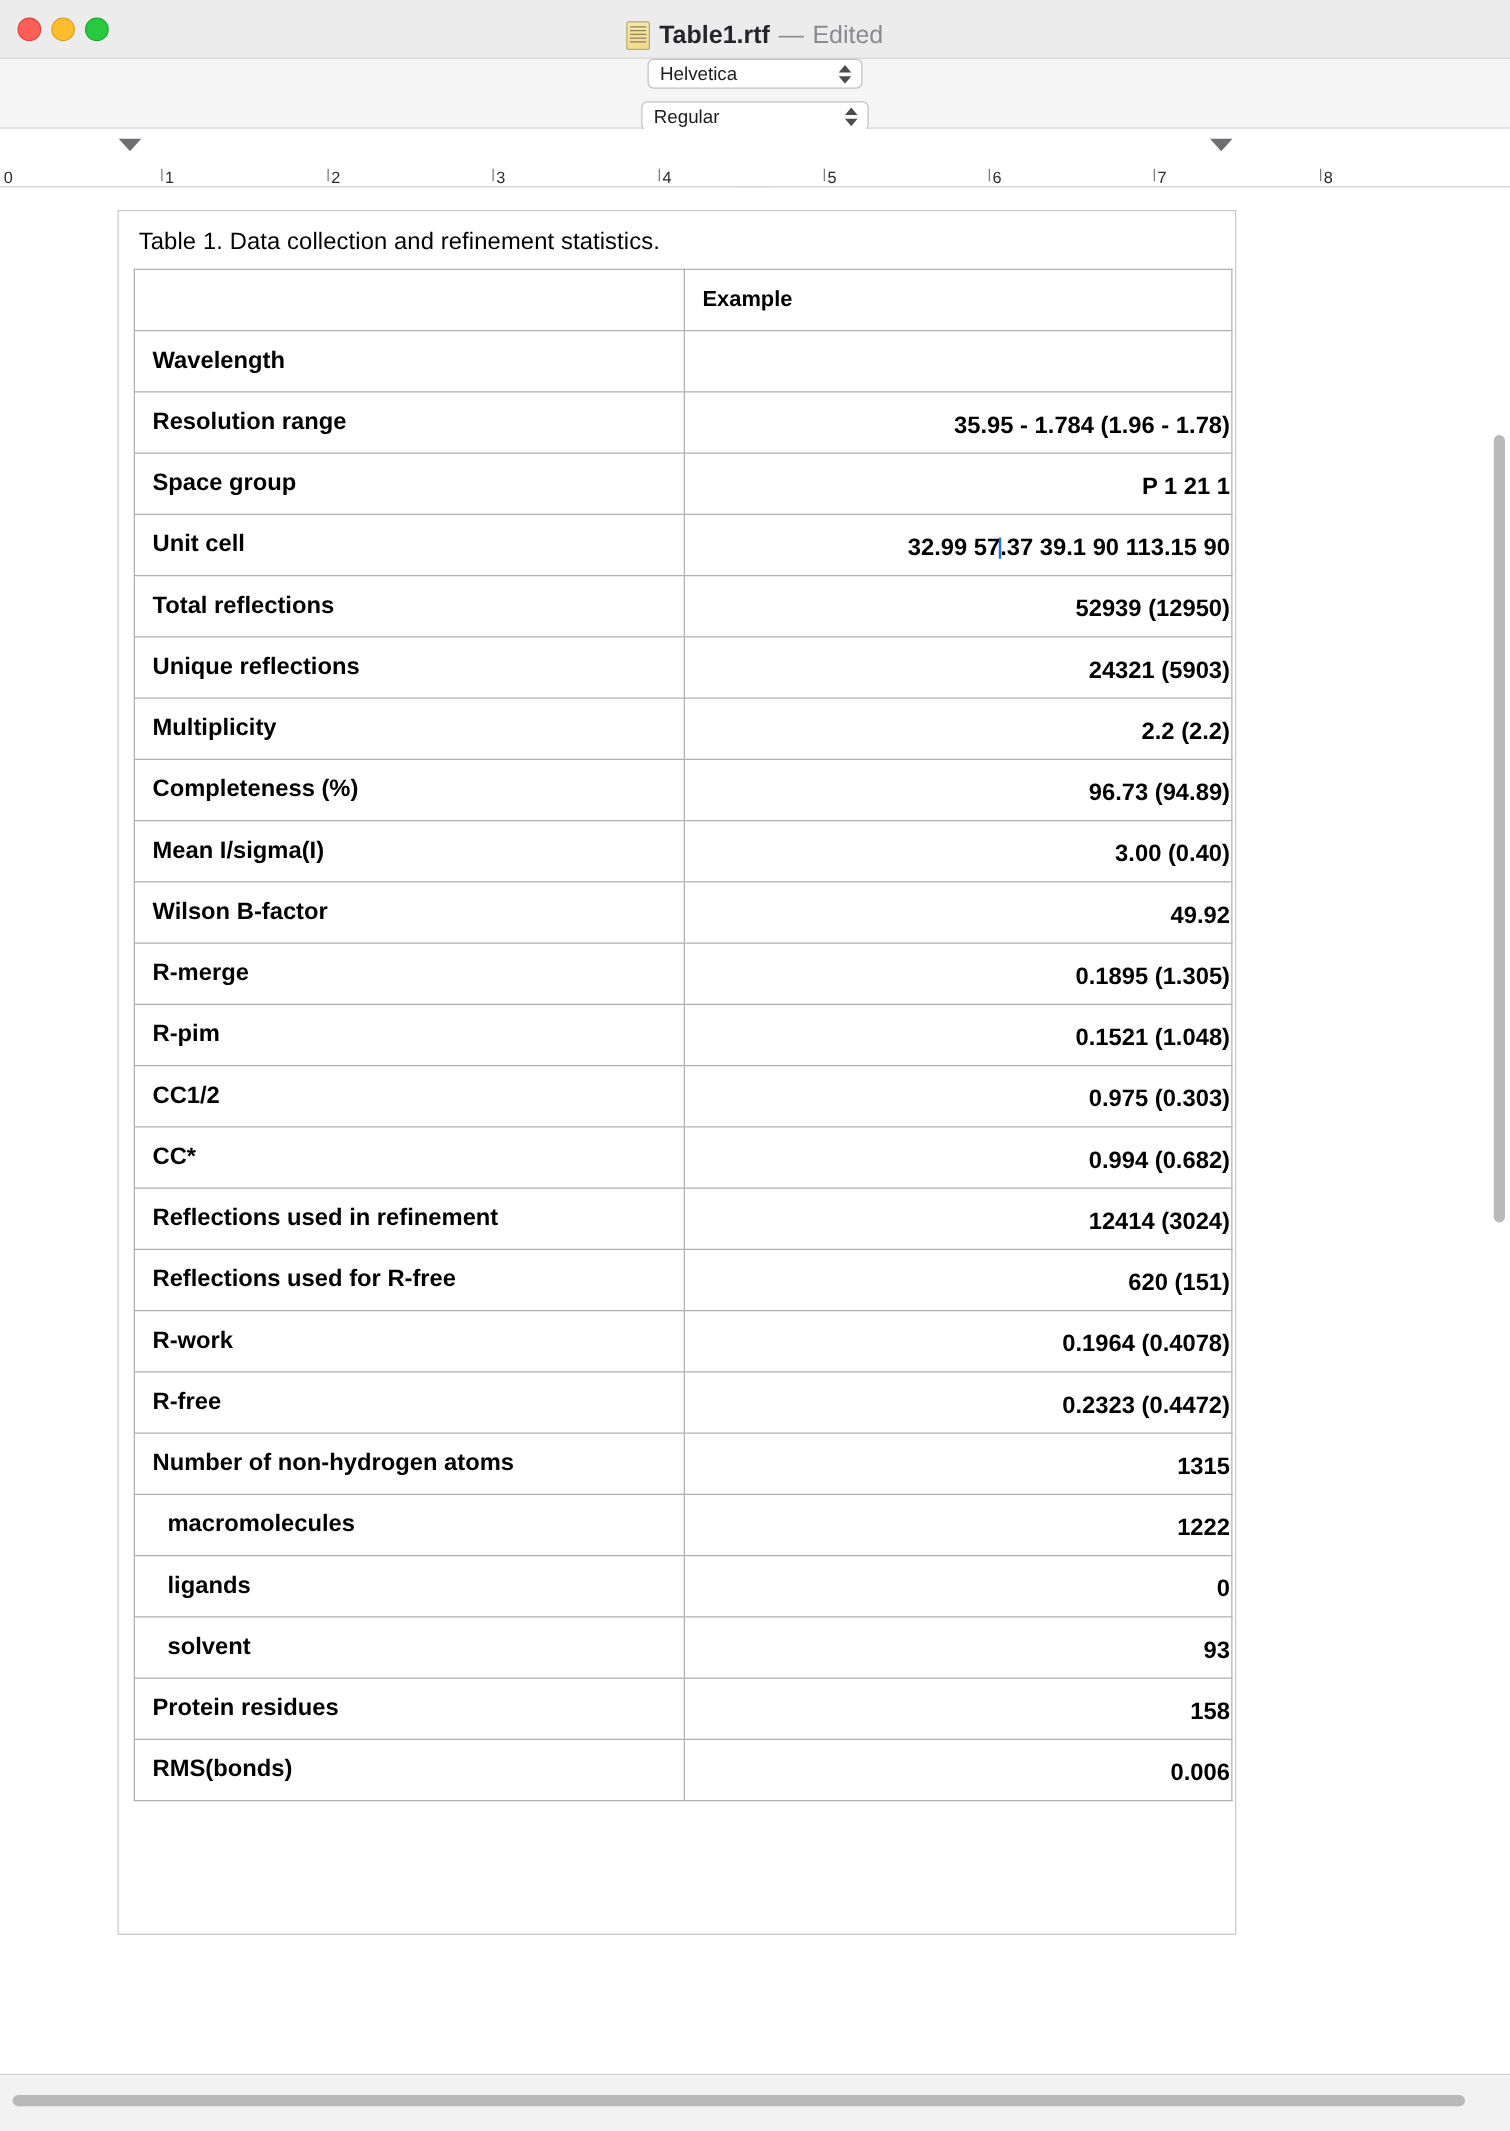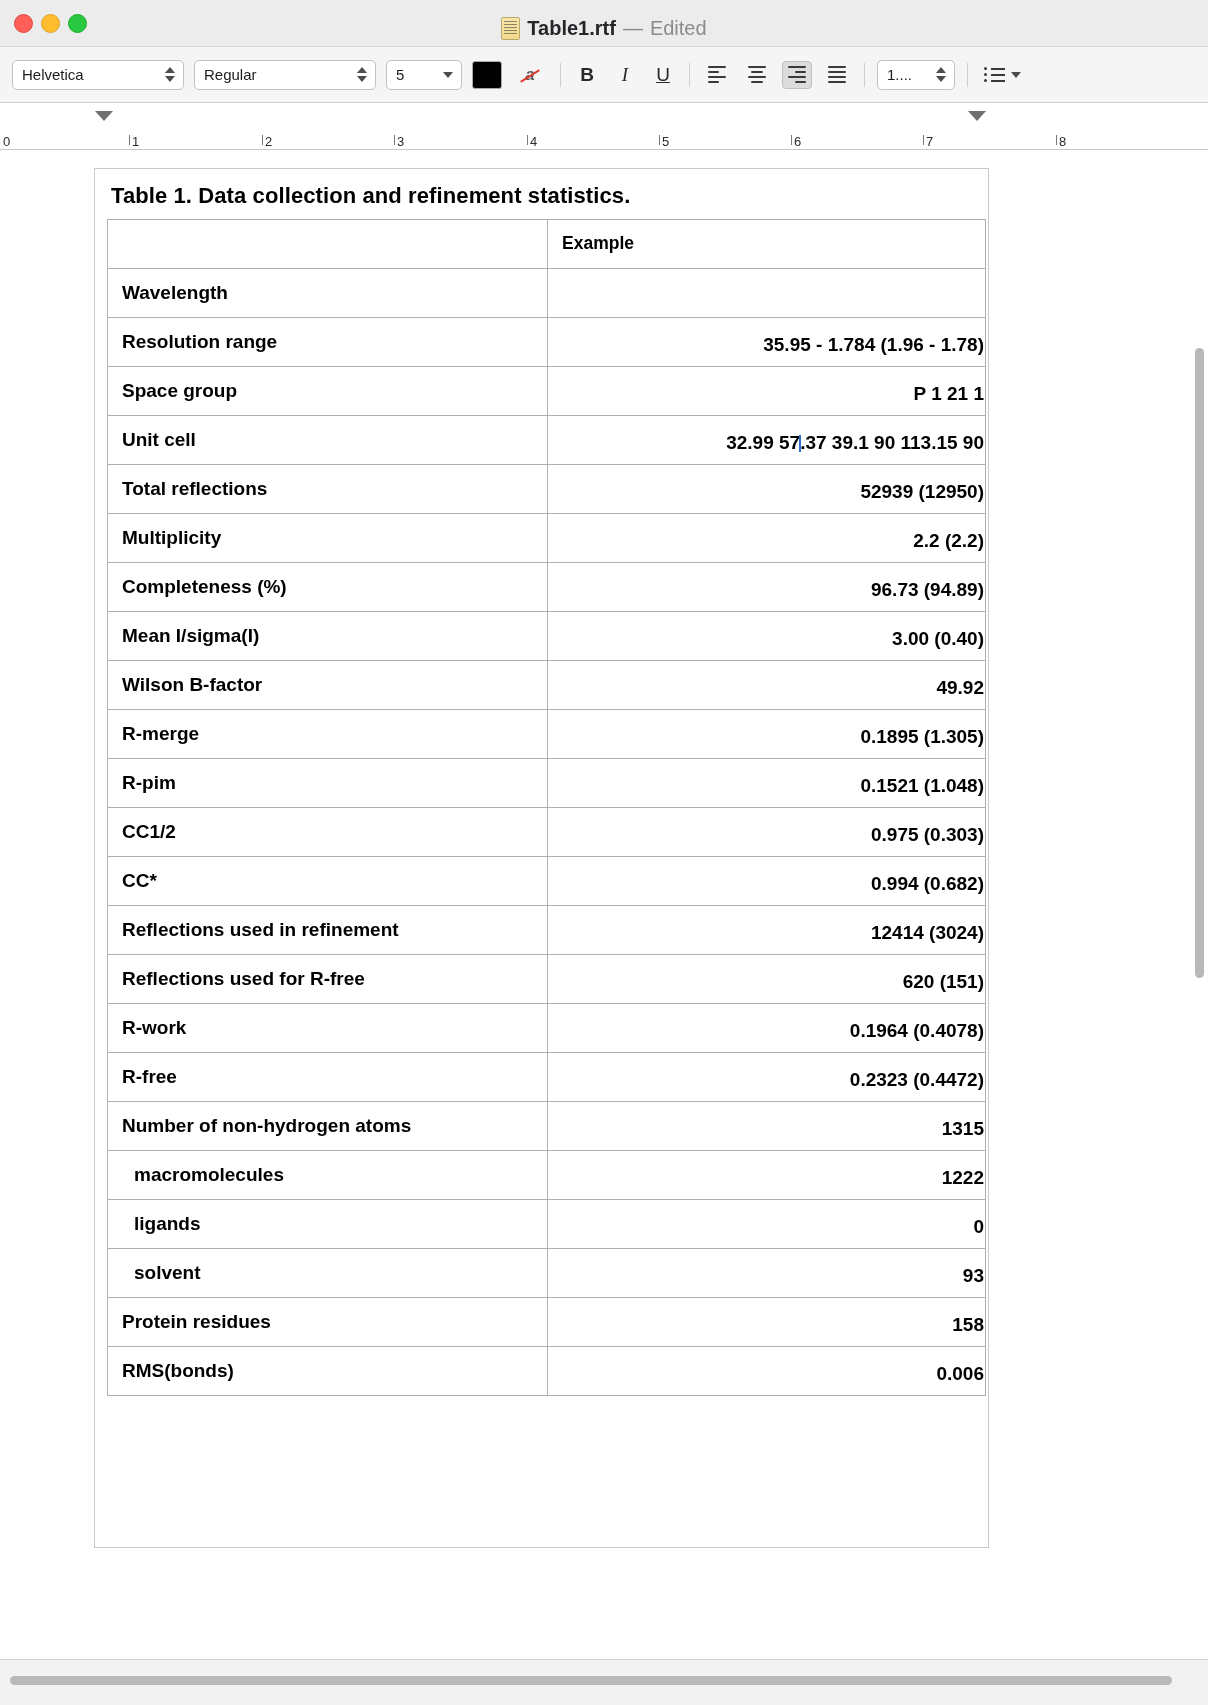--- a/index.html
+++ b/index.html
@@ -78,20 +78,21 @@
   
   .toolbar {
     height: 56px;
     background: #f5f5f5;
     border-bottom: 1px solid #cfcfcf;
     display: flex;
     align-items: center;
     padding: 0 12px;
     gap: 10px;
     box-sizing: border-box;
+    flex-direction: column;
   }
   .combo {
     height: 30px;
     background: #ffffff;
     border: 1px solid #c2c2c2;
     border-radius: 5px;
     display: flex;
     align-items: center;
     padding: 0 6px 0 9px;
     font-size: 15px;
@@ -263,22 +264,22 @@
     left: 94px;
     top: 18px;
     width: 895px;
     height: 1380px;
     background: #ffffff;
     border: 1px solid #c9c9c9;
     box-sizing: border-box;
     padding: 14px 12px 0 12px;
   }
   .tbl-caption {
-    font-size: 22px;
-    font-weight: bold;
+    font-size: 19px;
+    font-weight: normal;
     color: #000;
     margin: 0 0 10px 4px;
     letter-spacing: 0.1px;
   }
   table.stats {
     border-collapse: collapse;
     width: 878px;
     table-layout: fixed;
   }
   table.stats td {
@@ -509,20 +510,24 @@
             </tr>
             <tr>
               <td class="lab">Unit cell</td>
               <td class="val"><span>32.99 57</span><span class="caret"></span><span>.37 39.1 90 113.15 90</span></td>
             </tr>
             <tr>
               <td class="lab">Total reflections</td>
               <td class="val">52939 (12950)</td>
             </tr>
             <tr>
+              <td class="lab">Unique reflections</td>
+              <td class="val">24321 (5903)</td>
+            </tr>
+            <tr>
               <td class="lab">Multiplicity</td>
               <td class="val">2.2 (2.2)</td>
             </tr>
             <tr>
               <td class="lab">Completeness (%)</td>
               <td class="val">96.73 (94.89)</td>
             </tr>
             <tr>
               <td class="lab">Mean I/sigma(I)</td>
               <td class="val">3.00 (0.40)</td>

